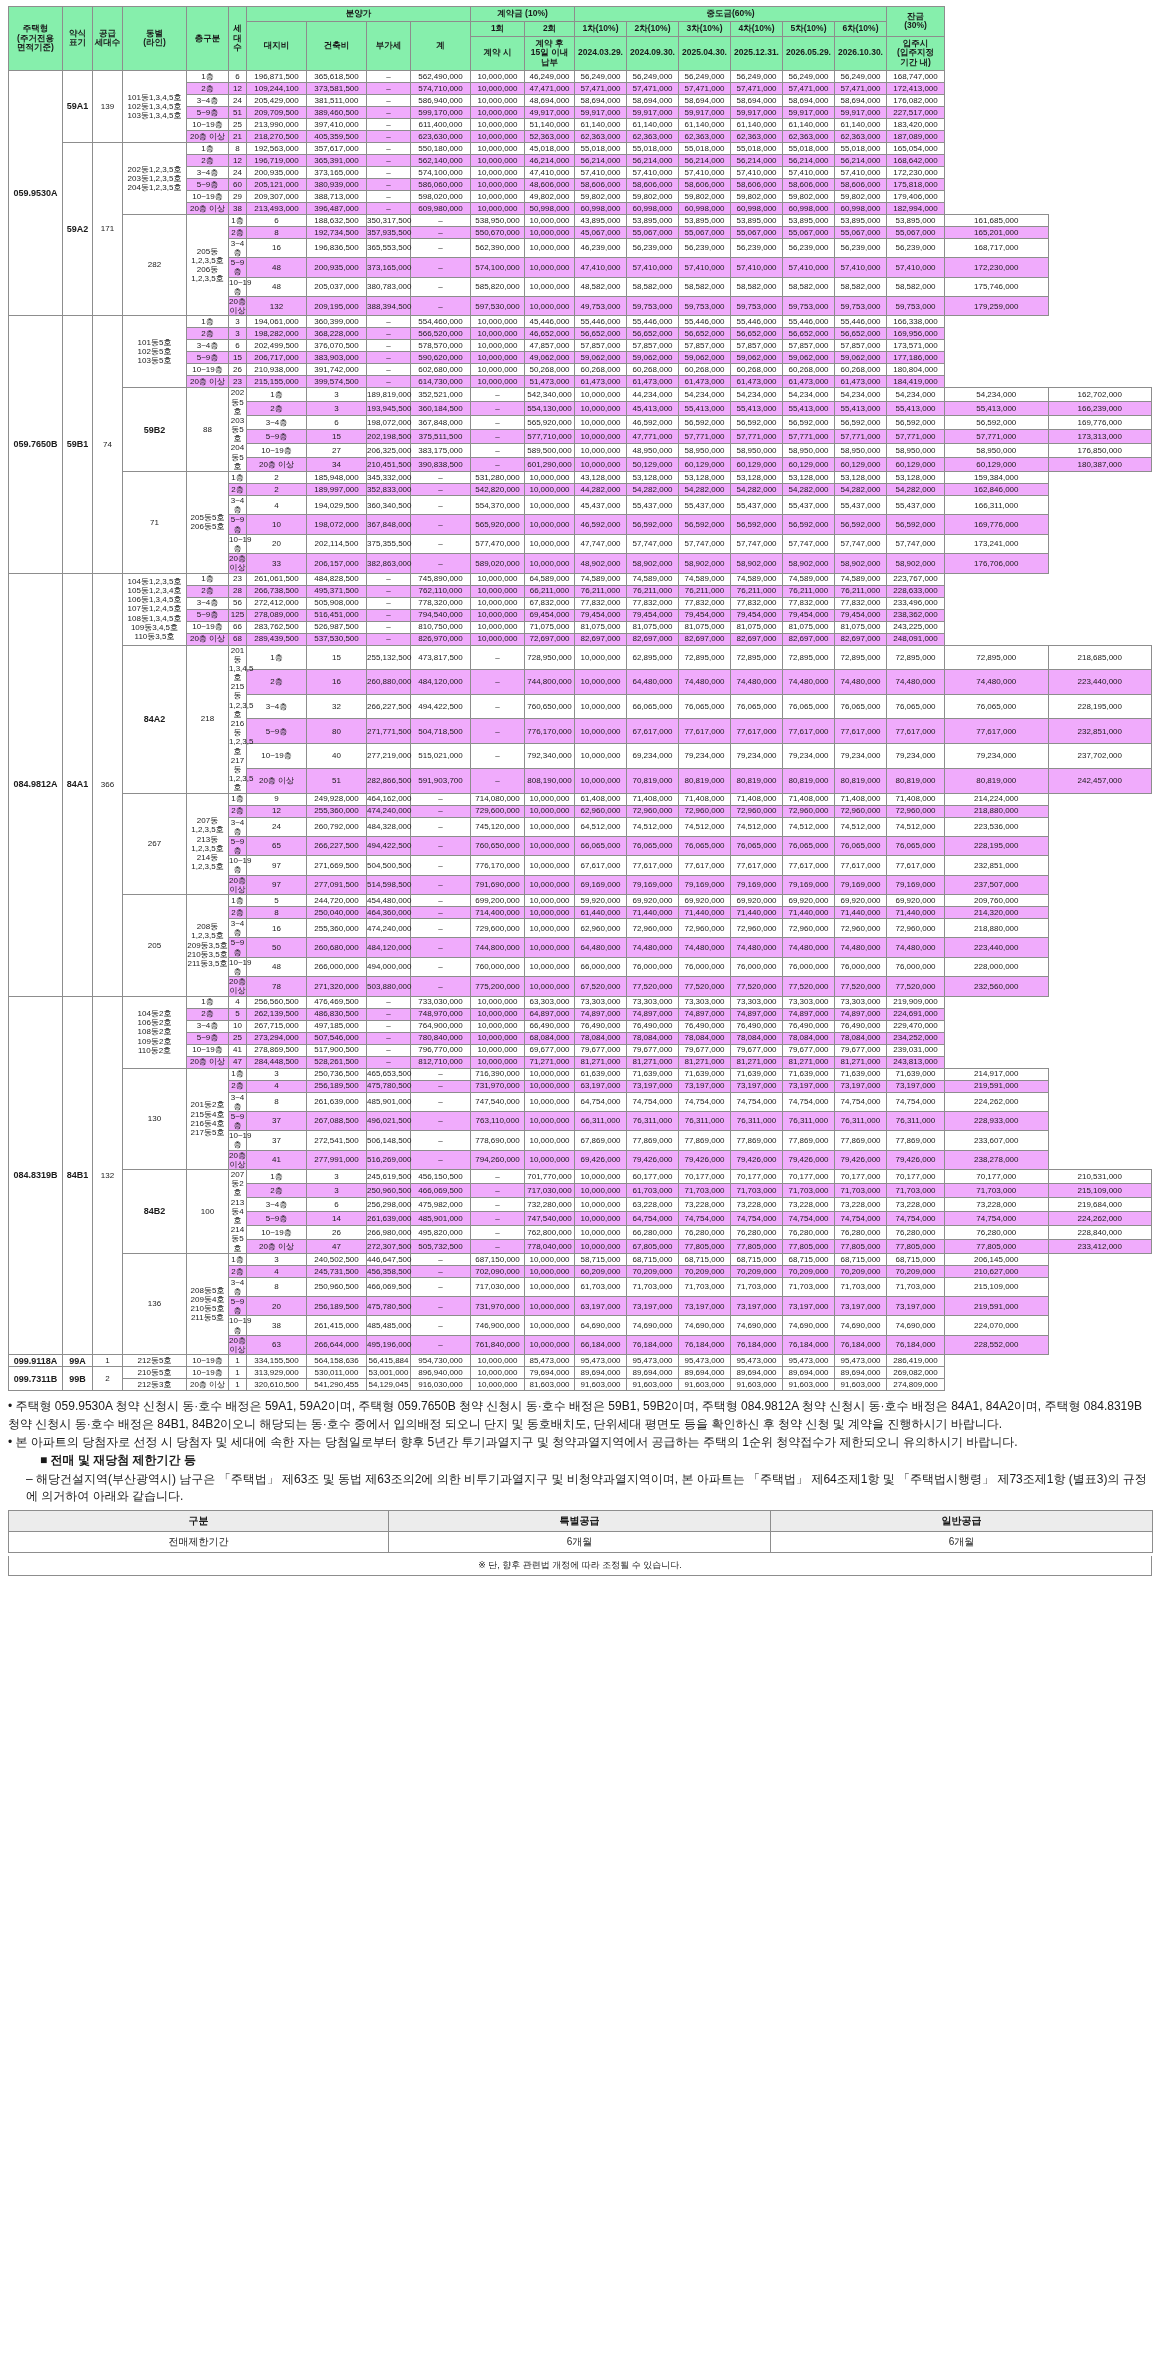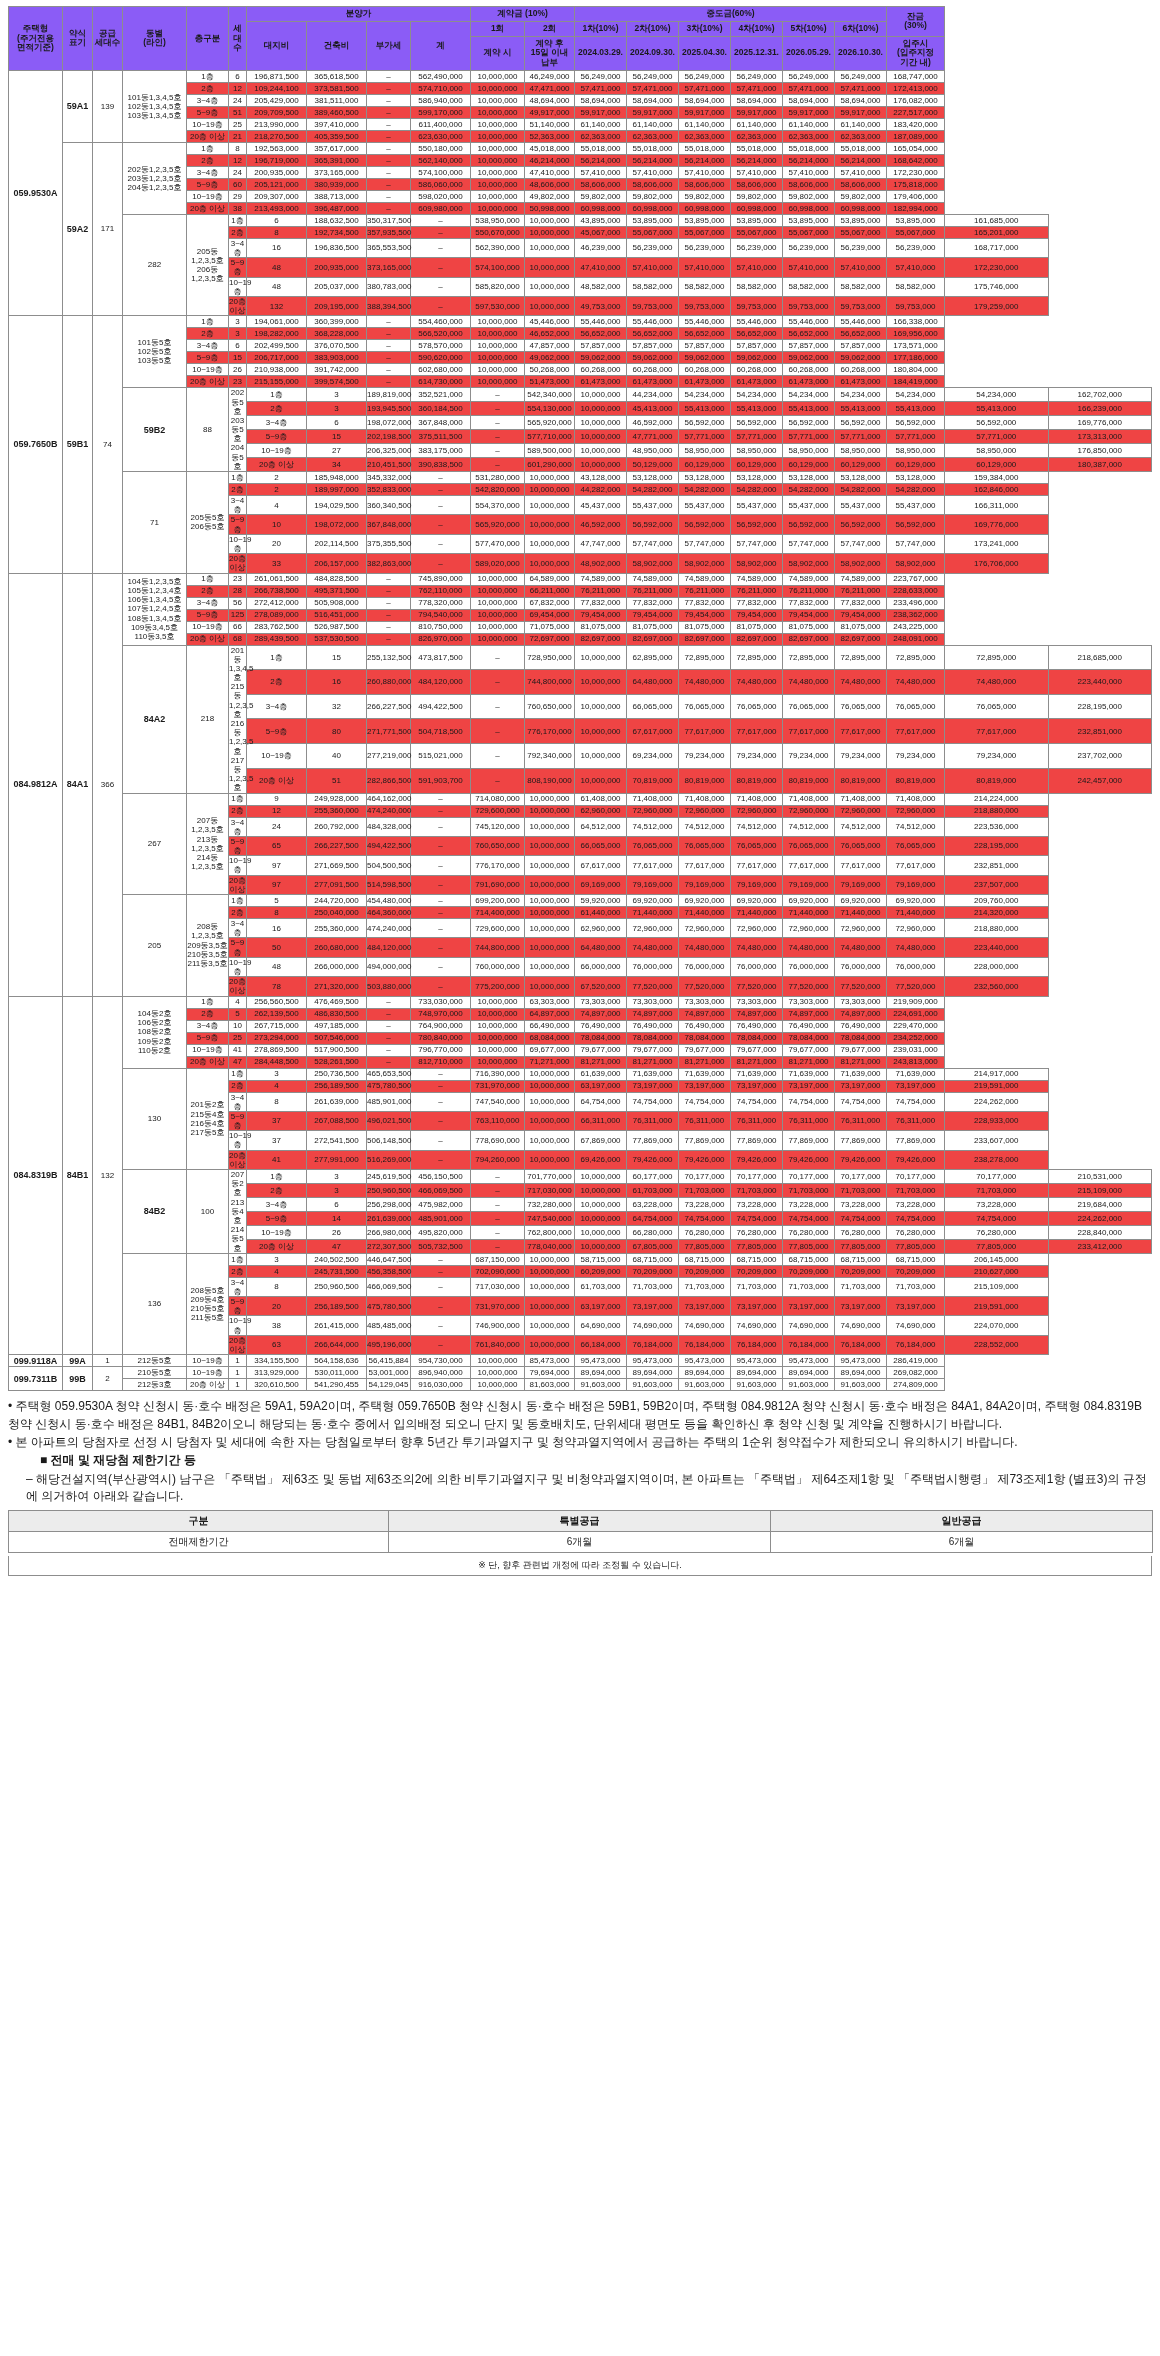--- a/index.html
+++ b/index.html
@@ -1,26 +1,26 @@
 <!DOCTYPE html>
 <html><head>
 <meta charset="utf-8">
 <style>
   html,body{margin:0;padding:0;background:#fff;}
   body{font-family:"Liberation Sans","DejaVu Sans",sans-serif;color:#1a1a1a;}
   .page{width:1160px;box-sizing:border-box;padding:6px 8px 10px 8px;}
   table.main{border-collapse:collapse;width:1144px;table-layout:fixed;font-size:8px;}
   table.main th,table.main td{border:1px solid #8d8d8d;padding:0;text-align:center;vertical-align:middle;line-height:1.15;}
-  table.main thead th{background:#8b5cf6;font-weight:bold;font-size:8.5px;padding:2px 1px;}
+  table.main thead th{background:#86efac;font-weight:bold;font-size:8.5px;padding:2px 1px;}
   table.main td{height:11px;}
   td.num{text-align:right;padding-right:3px;font-size:8px;}
   td.lbl{font-size:8px;}
   td.vert{font-size:9px;font-weight:bold;}
   td.dong{font-size:8px;line-height:1.25;}
-  .rowalt{background:#ef4444;}
+  .rowalt{background:#f0abfc;}
   .notes{width:1144px;margin-top:7px;font-size:12px;line-height:1.45;}
   .notes .b{font-weight:bold;margin-left:32px;}
   .notes ul{margin:0;padding:0;list-style:none;}
   .notes li{margin:0 0 1px 0;}
   .notes li.ind2{padding-left:18px;}
   table.limit{border-collapse:collapse;width:1144px;margin-top:4px;font-size:10px;table-layout:fixed;}
   table.limit th,table.limit td{border:1px solid #8d8d8d;text-align:center;padding:3px 2px;}
   table.limit th{background:#ececec;font-weight:bold;}
   .footnote{width:1144px;text-align:center;font-size:9px;margin-top:3px;border:1px solid #8d8d8d;border-top:none;padding:3px 0;box-sizing:border-box;}
   .hdr-sub{font-weight:normal;font-size:7.5px;}

